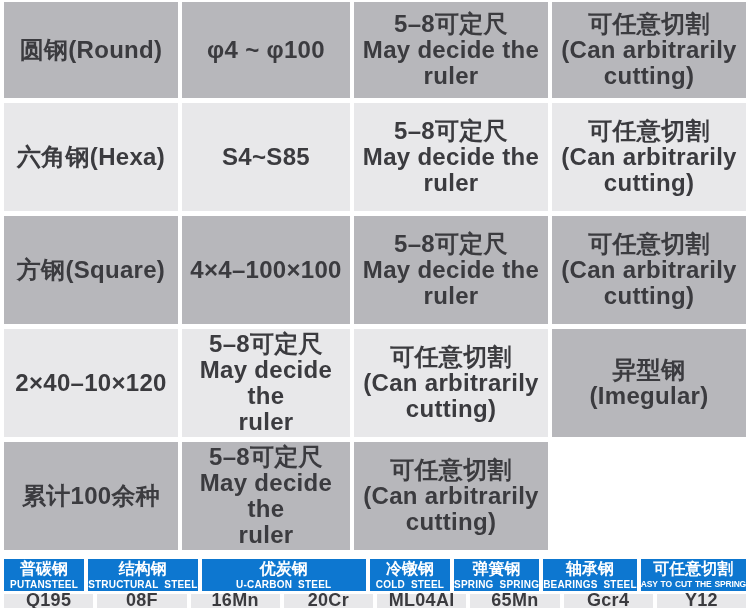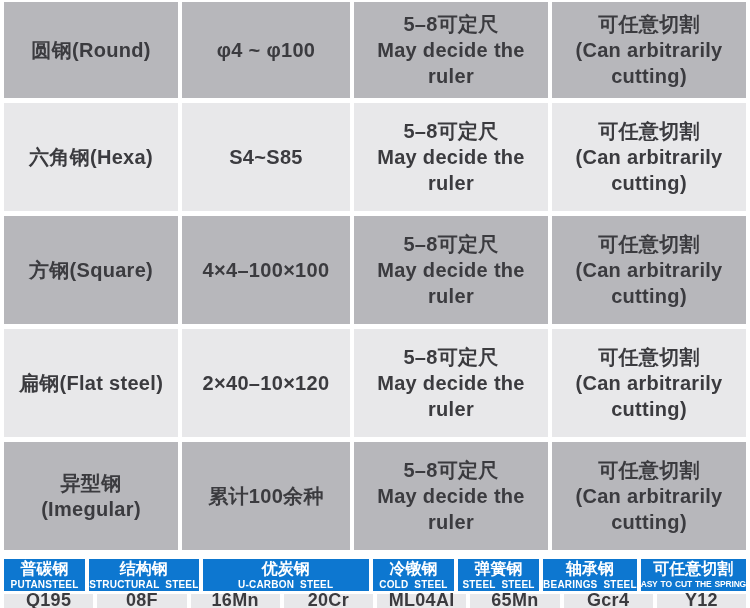--- a/index.html
+++ b/index.html
@@ -15,21 +15,21 @@
     display:grid;
     grid-template-columns:174px 168px 194px 194px;
     grid-template-rows:96px 108px 108px 108px 108px;
     gap:5px 4px;
     padding:2px 4px 0 4px;
   }
   .cell {
     display:flex; flex-direction:column;
     align-items:center; justify-content:center;
     text-align:center;
-    font-size:20px; line-height:26px; font-weight:bold;
+    font-size:24px; line-height:26px; font-weight:bold;
     color:#3b3b3f;
     letter-spacing:0.3px;
   }
   .cell span { display:block; }
   .dark  { background:#b7b7bb; }
   .light { background:#e8e8ea; }
 
   
   .grade-header {
     display:grid;
@@ -120,23 +120,20 @@
       <span>May decide the</span>
       <span>ruler</span>
     </div>
     <div class="cell dark">
       <span>可任意切割</span>
       <span>(Can arbitrarily</span>
       <span>cutting)</span>
     </div>
 
     <div class="cell light">
-      <span>扁钢(Flat steel)</span>
-    </div>
-    <div class="cell light">
       <span>2×40–10×120</span>
     </div>
     <div class="cell light">
       <span>5–8可定尺</span>
       <span>May decide the</span>
       <span>ruler</span>
     </div>
     <div class="cell light">
       <span>可任意切割</span>
       <span>(Can arbitrarily</span>
@@ -175,21 +172,21 @@
     <div class="grade-cell span2">
       <span class="cn">优炭钢</span>
       <span class="en">U-CARBON STEEL</span>
     </div>
     <div class="grade-cell">
       <span class="cn">冷镦钢</span>
       <span class="en">COLD STEEL</span>
     </div>
     <div class="grade-cell">
       <span class="cn">弹簧钢</span>
-      <span class="en">STEEL STEEL</span>
+      <span class="en">SPRING SPRING</span>
     </div>
     <div class="grade-cell">
       <span class="cn">轴承钢</span>
       <span class="en">BEARINGS STEEL</span>
     </div>
     <div class="grade-cell">
       <span class="cn">可任意切割</span>
       <span class="en en-tight">ASY TO CUT THE SPRING</span>
     </div>
   </div>

